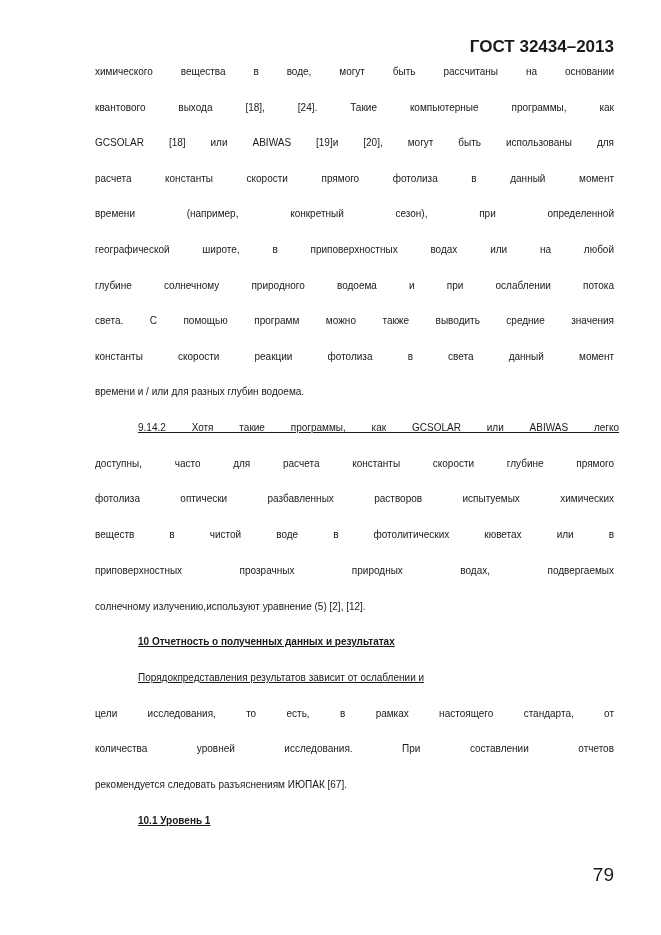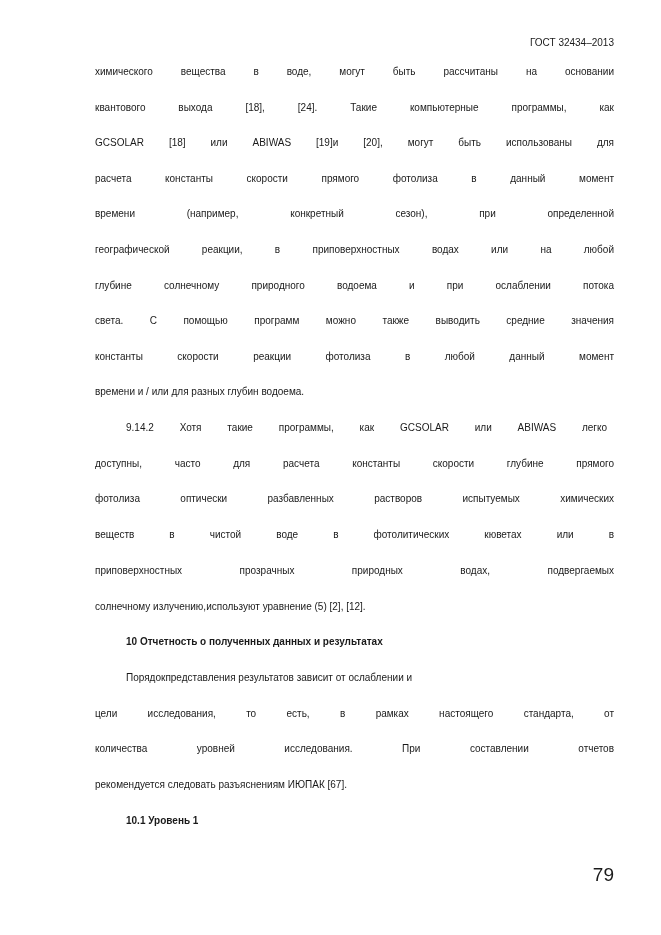--- a/index.html
+++ b/index.html
@@ -1,39 +1,39 @@
 <!DOCTYPE html>
 <html><head>
 <meta charset="utf-8">
 <style>
   html, body { margin: 0; padding: 0; background: #ffffff; }
   body { width: 661px; height: 935px; position: relative; overflow: hidden;
          font-family: "Liberation Sans", sans-serif; color: #1a1a1a; }
   .line { position: absolute; left: 95px; width: 519px; font-size: 10px;
           line-height: 20px; white-space: nowrap; }
   .just { text-align: justify; text-align-last: justify; }
-  .indent { left: 126px; width: 481px; }
+  .indent { left: 138px; width: 481px; text-decoration: underline; }
   .bold { font-weight: bold; }
-  .header { position: absolute; right: 47px; top: 37px; font-size: 10px; font-weight: normal; padding-left: 48px; }
+  .header { position: absolute; right: 47px; top: 37px; font-size: 17px; font-weight: bold; padding-left: 48px; }
   .pagenum { position: absolute; right: 47px; top: 864px; font-size: 19px; }
 </style>
 </head>
 <body>
 
 <div class="header">ГОСТ 32434–2013</div>
 
 <div class="line just" style="top:62px">химического вещества в воде, могут быть рассчитаны на основании</div>
 <div class="line just" style="top:98px">квантового выхода [18], [24]. Такие компьютерные программы, как</div>
 <div class="line just" style="top:133px">GCSOLAR [18] или ABIWAS [19]и [20], могут быть использованы для</div>
 <div class="line just" style="top:169px">расчета константы скорости прямого фотолиза в данный момент</div>
 <div class="line just" style="top:204px">времени (например, конкретный сезон), при определенной</div>
-<div class="line just" style="top:240px">географической реакции, в приповерхностных водах или на любой</div>
+<div class="line just" style="top:240px">географической широте, в приповерхностных водах или на любой</div>
 <div class="line just" style="top:276px">глубине солнечному природного водоема и при ослаблении потока</div>
 <div class="line just" style="top:311px">света. С помощью программ можно также выводить средние значения</div>
-<div class="line just" style="top:347px">константы скорости реакции фотолиза в любой данный момент</div>
+<div class="line just" style="top:347px">константы скорости реакции фотолиза в света данный момент</div>
 <div class="line" style="top:382px">времени и / или для разных глубин водоема.</div>
 
 <div class="line just indent" style="top:418px">9.14.2 Хотя такие программы, как GCSOLAR или ABIWAS легко</div>
 <div class="line just" style="top:454px">доступны, часто для расчета константы скорости глубине прямого</div>
 <div class="line just" style="top:489px">фотолиза оптически разбавленных растворов испытуемых химических</div>
 <div class="line just" style="top:525px; word-spacing:2px">веществ  в чистой воде в фотолитических кюветах или в</div>
 <div class="line just" style="top:561px">приповерхностных прозрачных природных водах, подвергаемых</div>
 <div class="line" style="top:597px">солнечному излучению,используют уравнение (5) [2], [12].</div>
 
 <div class="line indent bold" style="top:632px">10 Отчетность о полученных данных и результатах</div>

